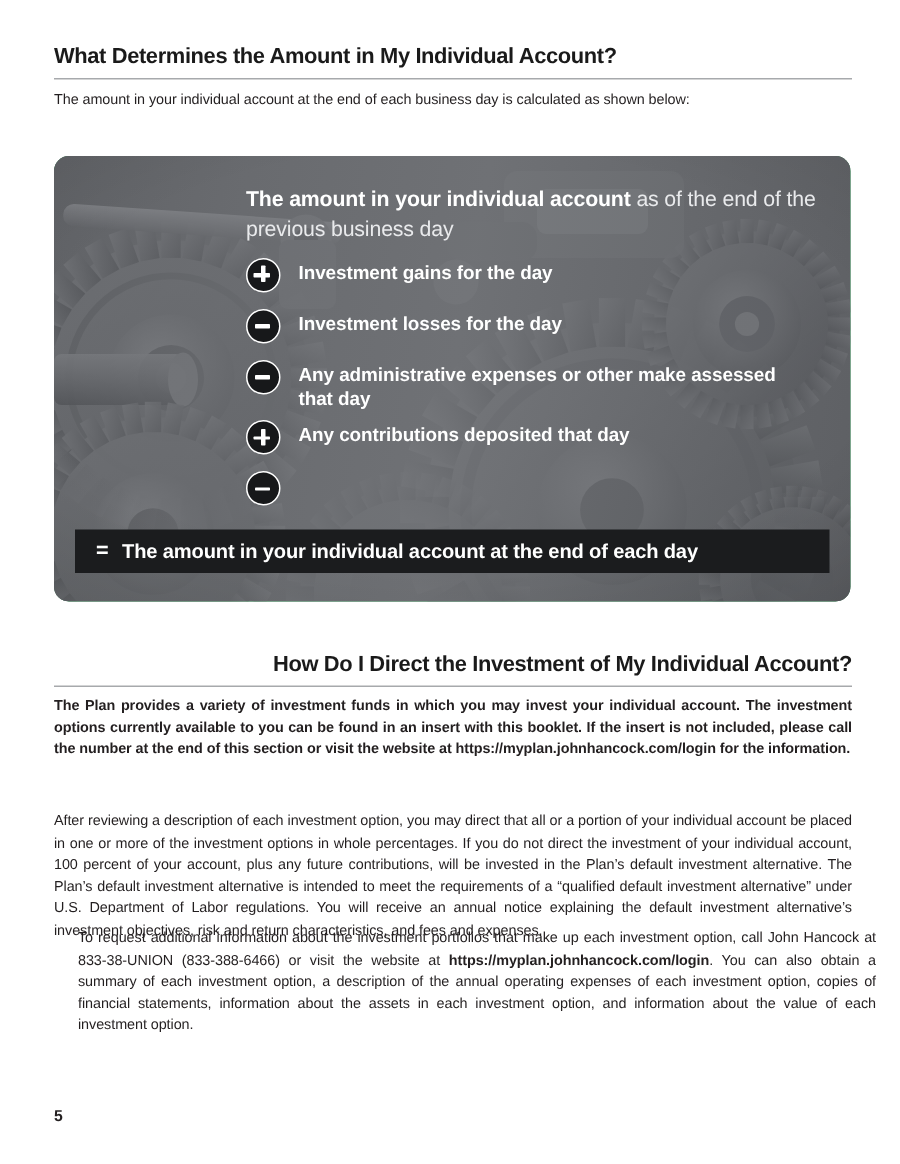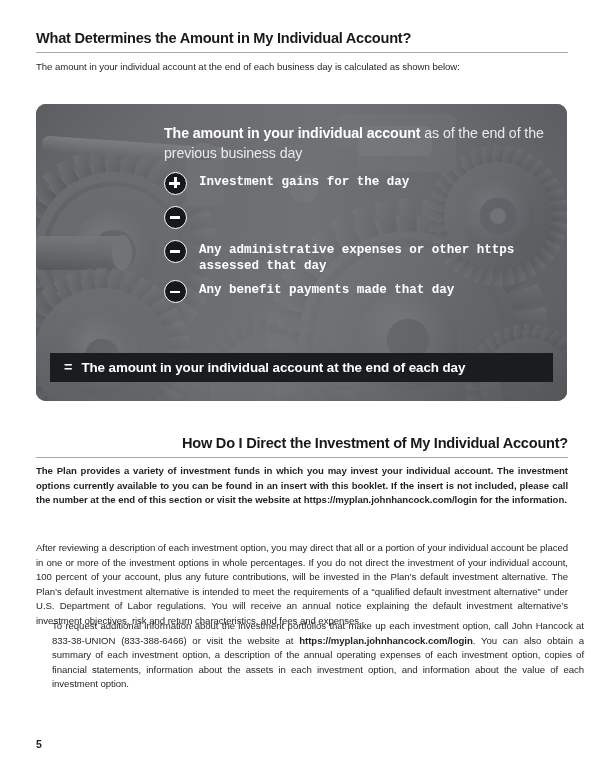--- a/index.html
+++ b/index.html
@@ -112,21 +112,20 @@
     font-weight: bold;
     letter-spacing: -0.1px;
   }
   .panel-title .light { font-weight: normal; color: #e9eaec; }
 
   .rowlist {
     position: absolute;
     left: 0;
     top: 68px;
     width: 531px;
-    font-family: Liberation Mono, monospace;
   }
   .prow {
     position: relative;
     display: flex;
     align-items: flex-start;
     margin-bottom: 6px;
     min-height: 28px;
   }
   .prow .sign {
     position: absolute;
@@ -345,35 +344,42 @@
               <i class="h"></i>
               <i class="v"></i>
             </span>
           <span class="rtext">Investment gains for the day</span>
         </div>
 
         <div class="prow">
           <span class="sign minus">
               <i class="h"></i>
             </span>
+          <span class="rtext">Investment losses for the day</span>
         </div>
 
         <div class="prow">
           <span class="sign minus">
               <i class="h"></i>
             </span>
-          <span class="rtext">Any administrative expenses or other https assessed that day</span>
+          <span class="rtext">Any administrative expenses or other make assessed that day</span>
         </div>
 
+        <div class="prow">
+          <span class="sign plus">
+              <i class="h"></i>
+              <i class="v"></i>
+            </span>
+          <span class="rtext">Any contributions deposited that day</span>
+        </div>
 
         <div class="prow">
           <span class="sign minus">
               <i class="h"></i>
             </span>
-          <span class="rtext">Any benefit payments made that day</span>
         </div>
 
       </div>
 
       <div class="equals-bar">
         <span class="eq">=</span>
         <span class="eqtext">The amount in your individual account at the end of each day</span>
       </div>
 
     </div>

